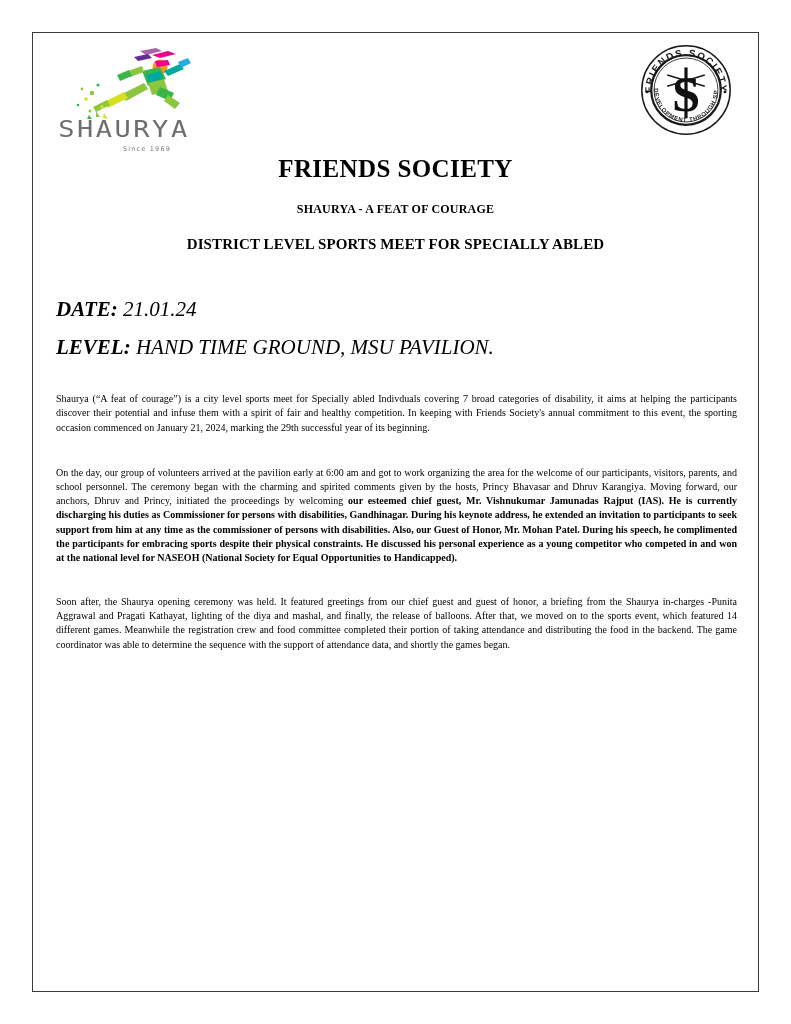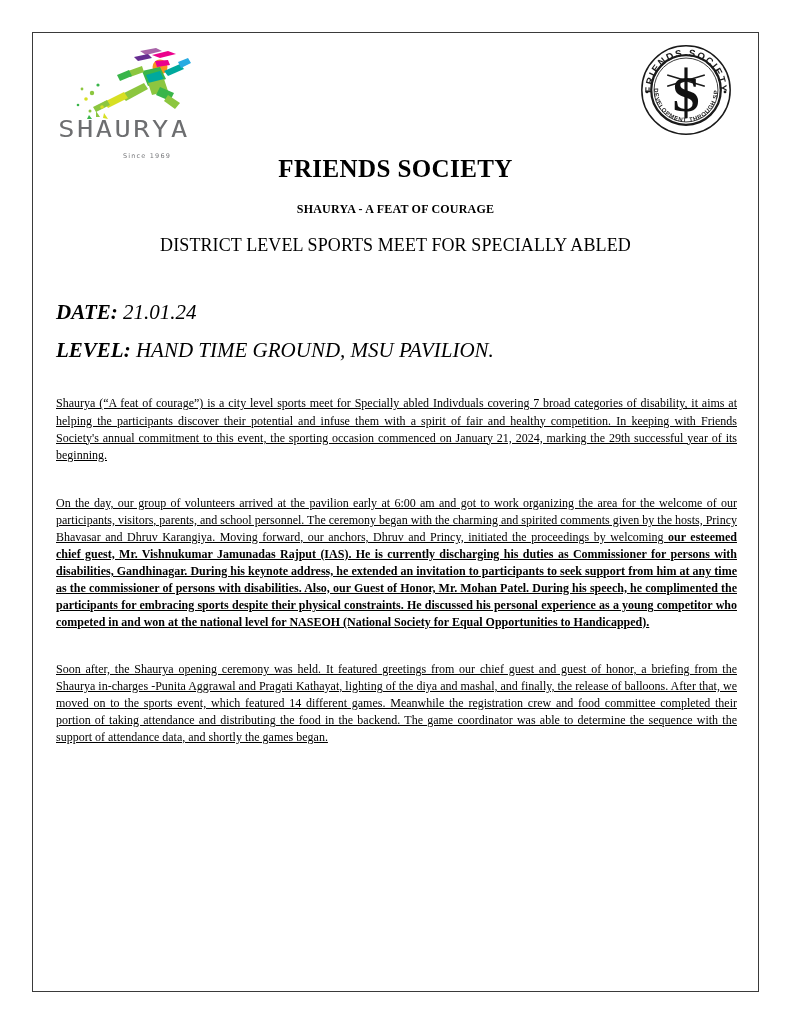--- a/index.html
+++ b/index.html
@@ -73,21 +73,21 @@
     font-weight: 400;
     display: block;
     transform: scaleY(0.88);
   }
   .wordmark-sub {
     display: block;
     font-family: "DejaVu Sans", sans-serif;
     font-size: 6.5px;
     letter-spacing: 1.2px;
     color: #77787b;
-    margin-top: 10px;
+    margin-top: 3px;
     margin-left: 46px;
   }
 
   .seal {
     position: absolute;
     right: 12px;
     top: 2px;
     width: 94px;
     height: 94px;
   }
@@ -105,22 +105,22 @@
     margin-bottom: 20px;
   }
   .title-sub1 {
     font-size: 12px;
     font-weight: bold;
     letter-spacing: 0.2px;
     line-height: 1.1;
     margin-bottom: 20px;
   }
   .title-sub2 {
-    font-size: 18px;
-    font-weight: normal;
+    font-size: 15px;
+    font-weight: bold;
     letter-spacing: 0.1px;
     line-height: 1.1;
   }
 
   
   .meta-block {
     margin-top: 47px;
     padding-left: 10px;
   }
   .meta-line {
@@ -133,26 +133,25 @@
     font-weight: bold;
   }
 
   
   .body-block {
     padding-left: 10px;
     padding-right: 8px;
     margin-top: 34px;
   }
   .para {
-    font-size: 12px;
+    font-size: 10px;
     line-height: 1.42;
     text-align: justify;
     text-justify: inter-word;
     margin: 0 0 31px 0;
-    text-decoration: underline;
   }
   .para.tight { margin-bottom: 30px; }
   .para b { font-weight: bold; }
 </style>
 </head>
 <body>
 
 <div class="page">
   <div class="doc-border">
     <div class="doc-inner">

